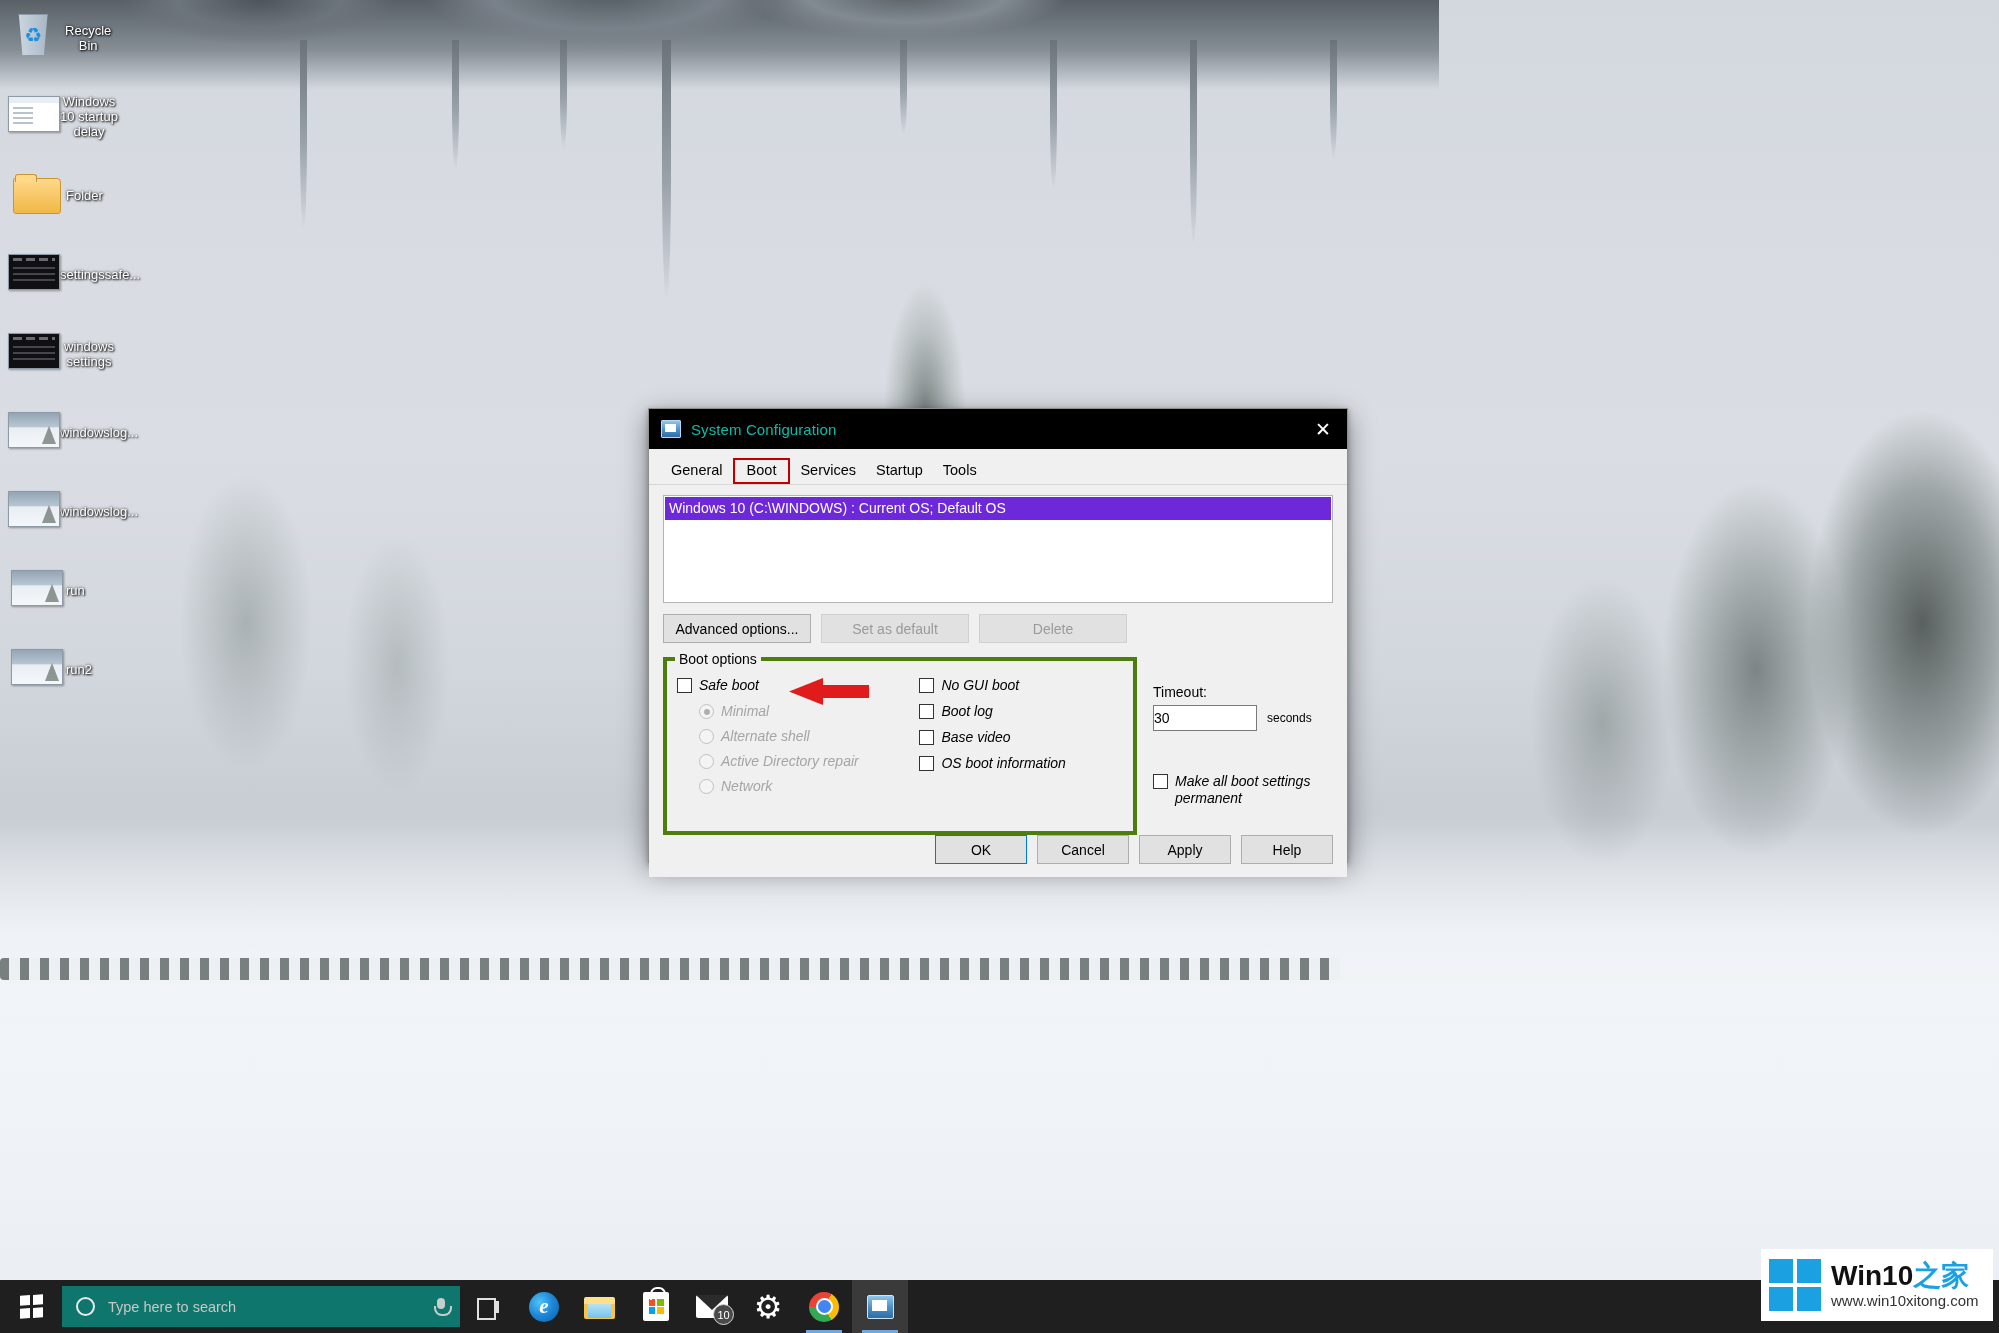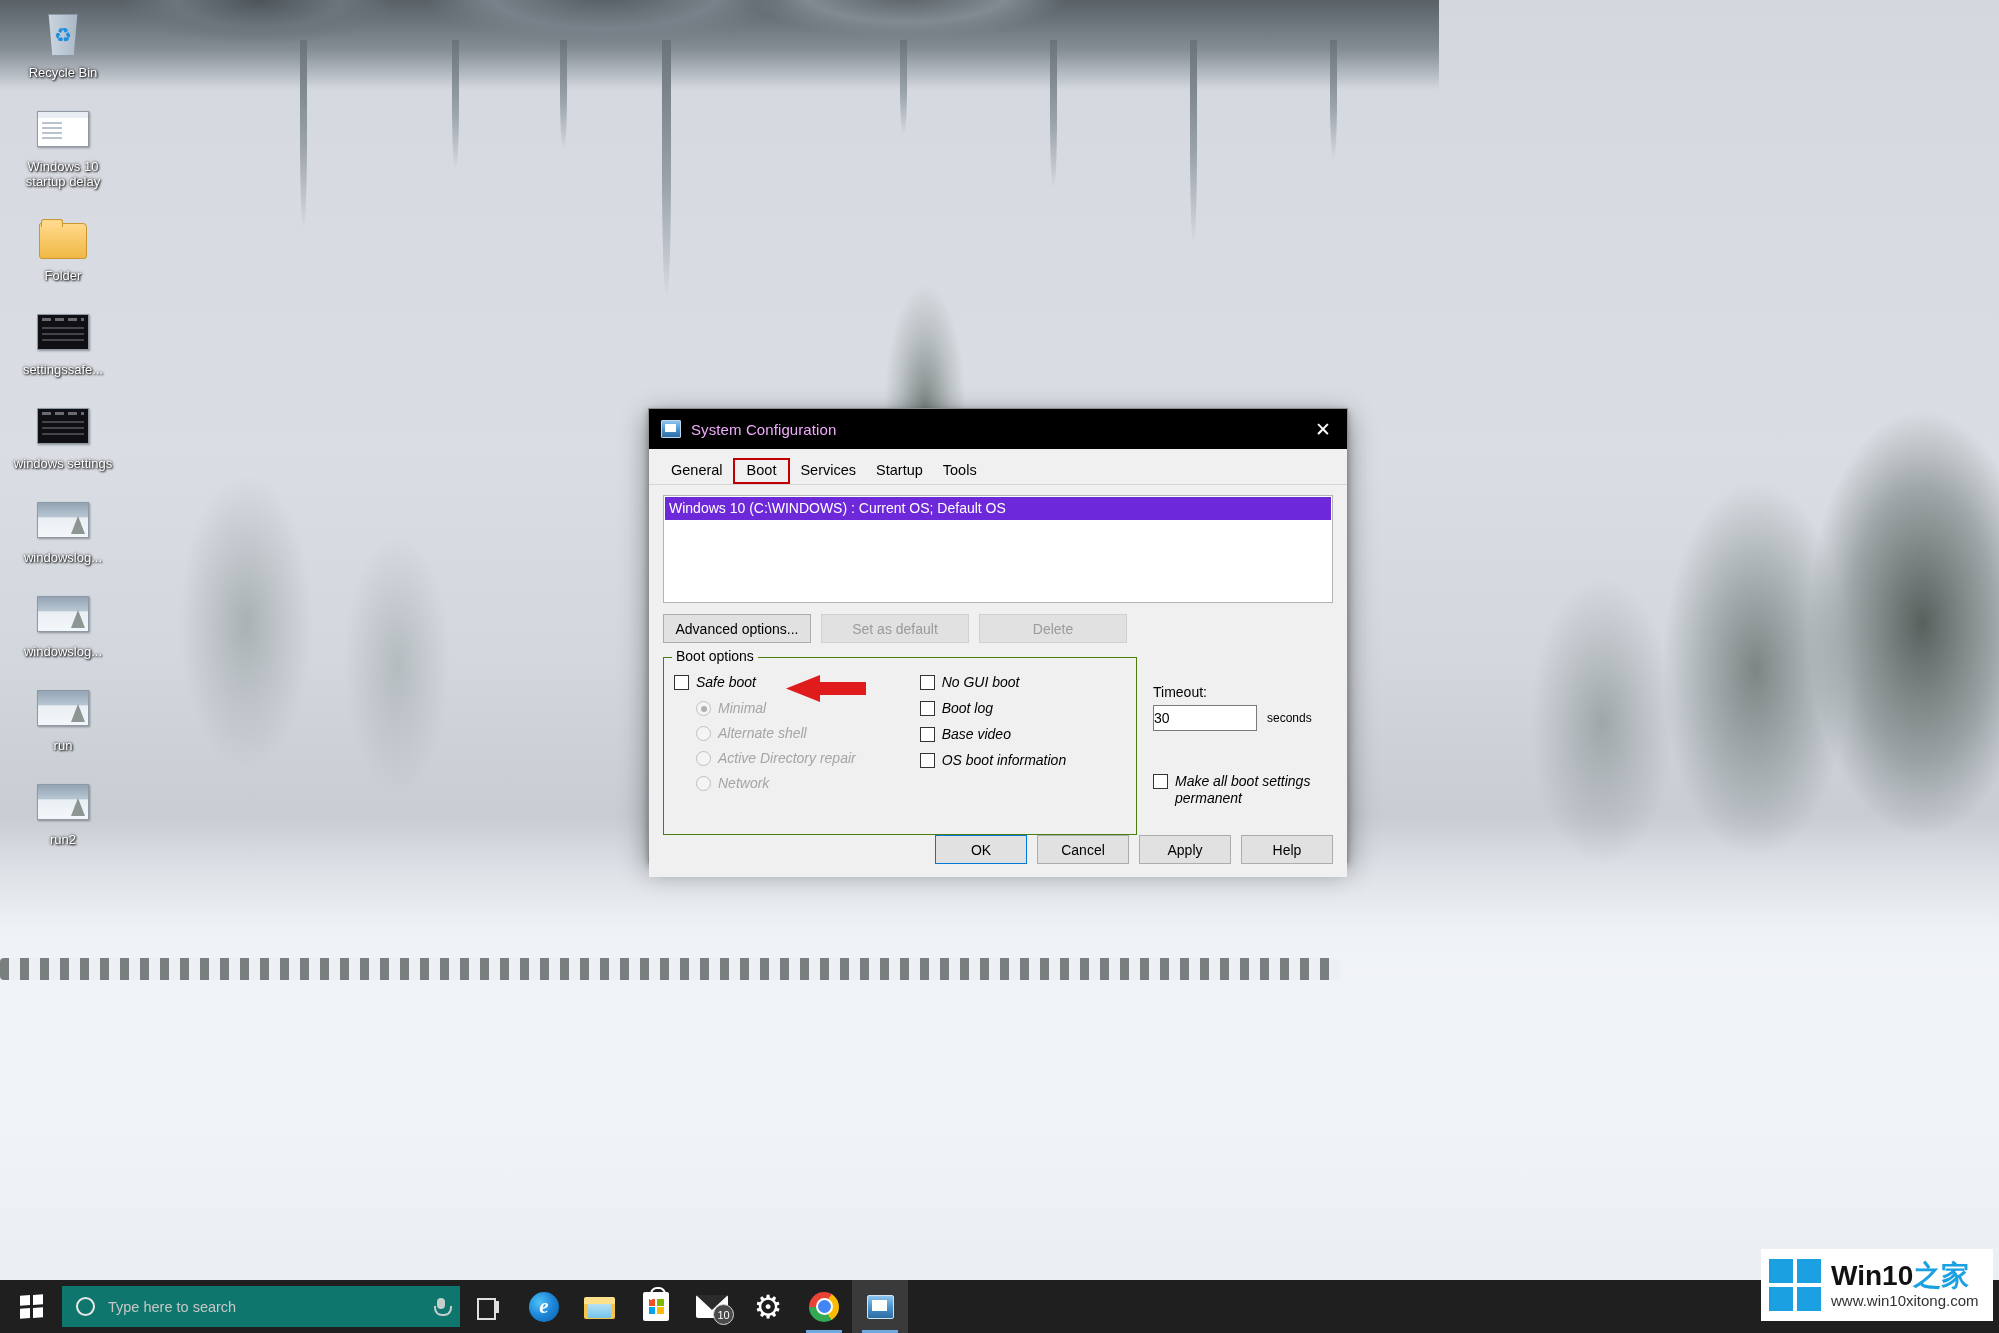--- a/index.html
+++ b/index.html
@@ -107,21 +107,21 @@
     left: 8px; top: 10px;
     width: 110px;
     display: flex;
     flex-direction: column;
     gap: 24px;
     z-index: 5;
   }
   .desk-icon {
     width: 110px;
     display: flex;
-    flex-direction: column;
+    flex-direction: row;
     align-items: center;
     cursor: default;
     user-select: none;
   }
   .desk-icon .glyph {
     width: 58px; height: 50px;
     display: flex; align-items: center; justify-content: center;
     margin-bottom: 5px;
   }
   .desk-icon .lbl {
@@ -239,21 +239,21 @@
     background: linear-gradient(to bottom, #8fc6ef 0%, #4a92cc 55%, #2e6ea3 100%);
     border: 1px solid #bcd8ef;
     border-radius: 1px;
   }
   #titlebar .app-ico::after {
     content: "";
     position: absolute; left: 4px; top: 4px; width: 11px; height: 8px;
     background: #ffffff;
   }
   #title-text {
-    color: #f0abfc;
+    color: #14b8a6;
     font-size: 15px;
     letter-spacing: 0.1px;
   }
   #close-btn {
     margin-left: auto;
     width: 48px; height: 40px;
     display: flex; align-items: center; justify-content: center;
     color: #ffffff;
     font-size: 19px;
     font-weight: 300;
@@ -339,21 +339,21 @@
 
   
   #boot-area {
     display: flex;
     margin-top: 14px;
     gap: 0;
   }
   #boot-group {
     position: relative;
     width: 474px;
-    border: 1px solid #4d7c0f;
+    border: 4px solid #4d7c0f;
     padding: 16px 10px 12px 10px;
     min-height: 178px;
   }
   #boot-legend {
     position: absolute;
     top: -10px; left: 8px;
     background: #f0f0f0;
     padding: 0 4px;
     font-size: 14px;
   }

